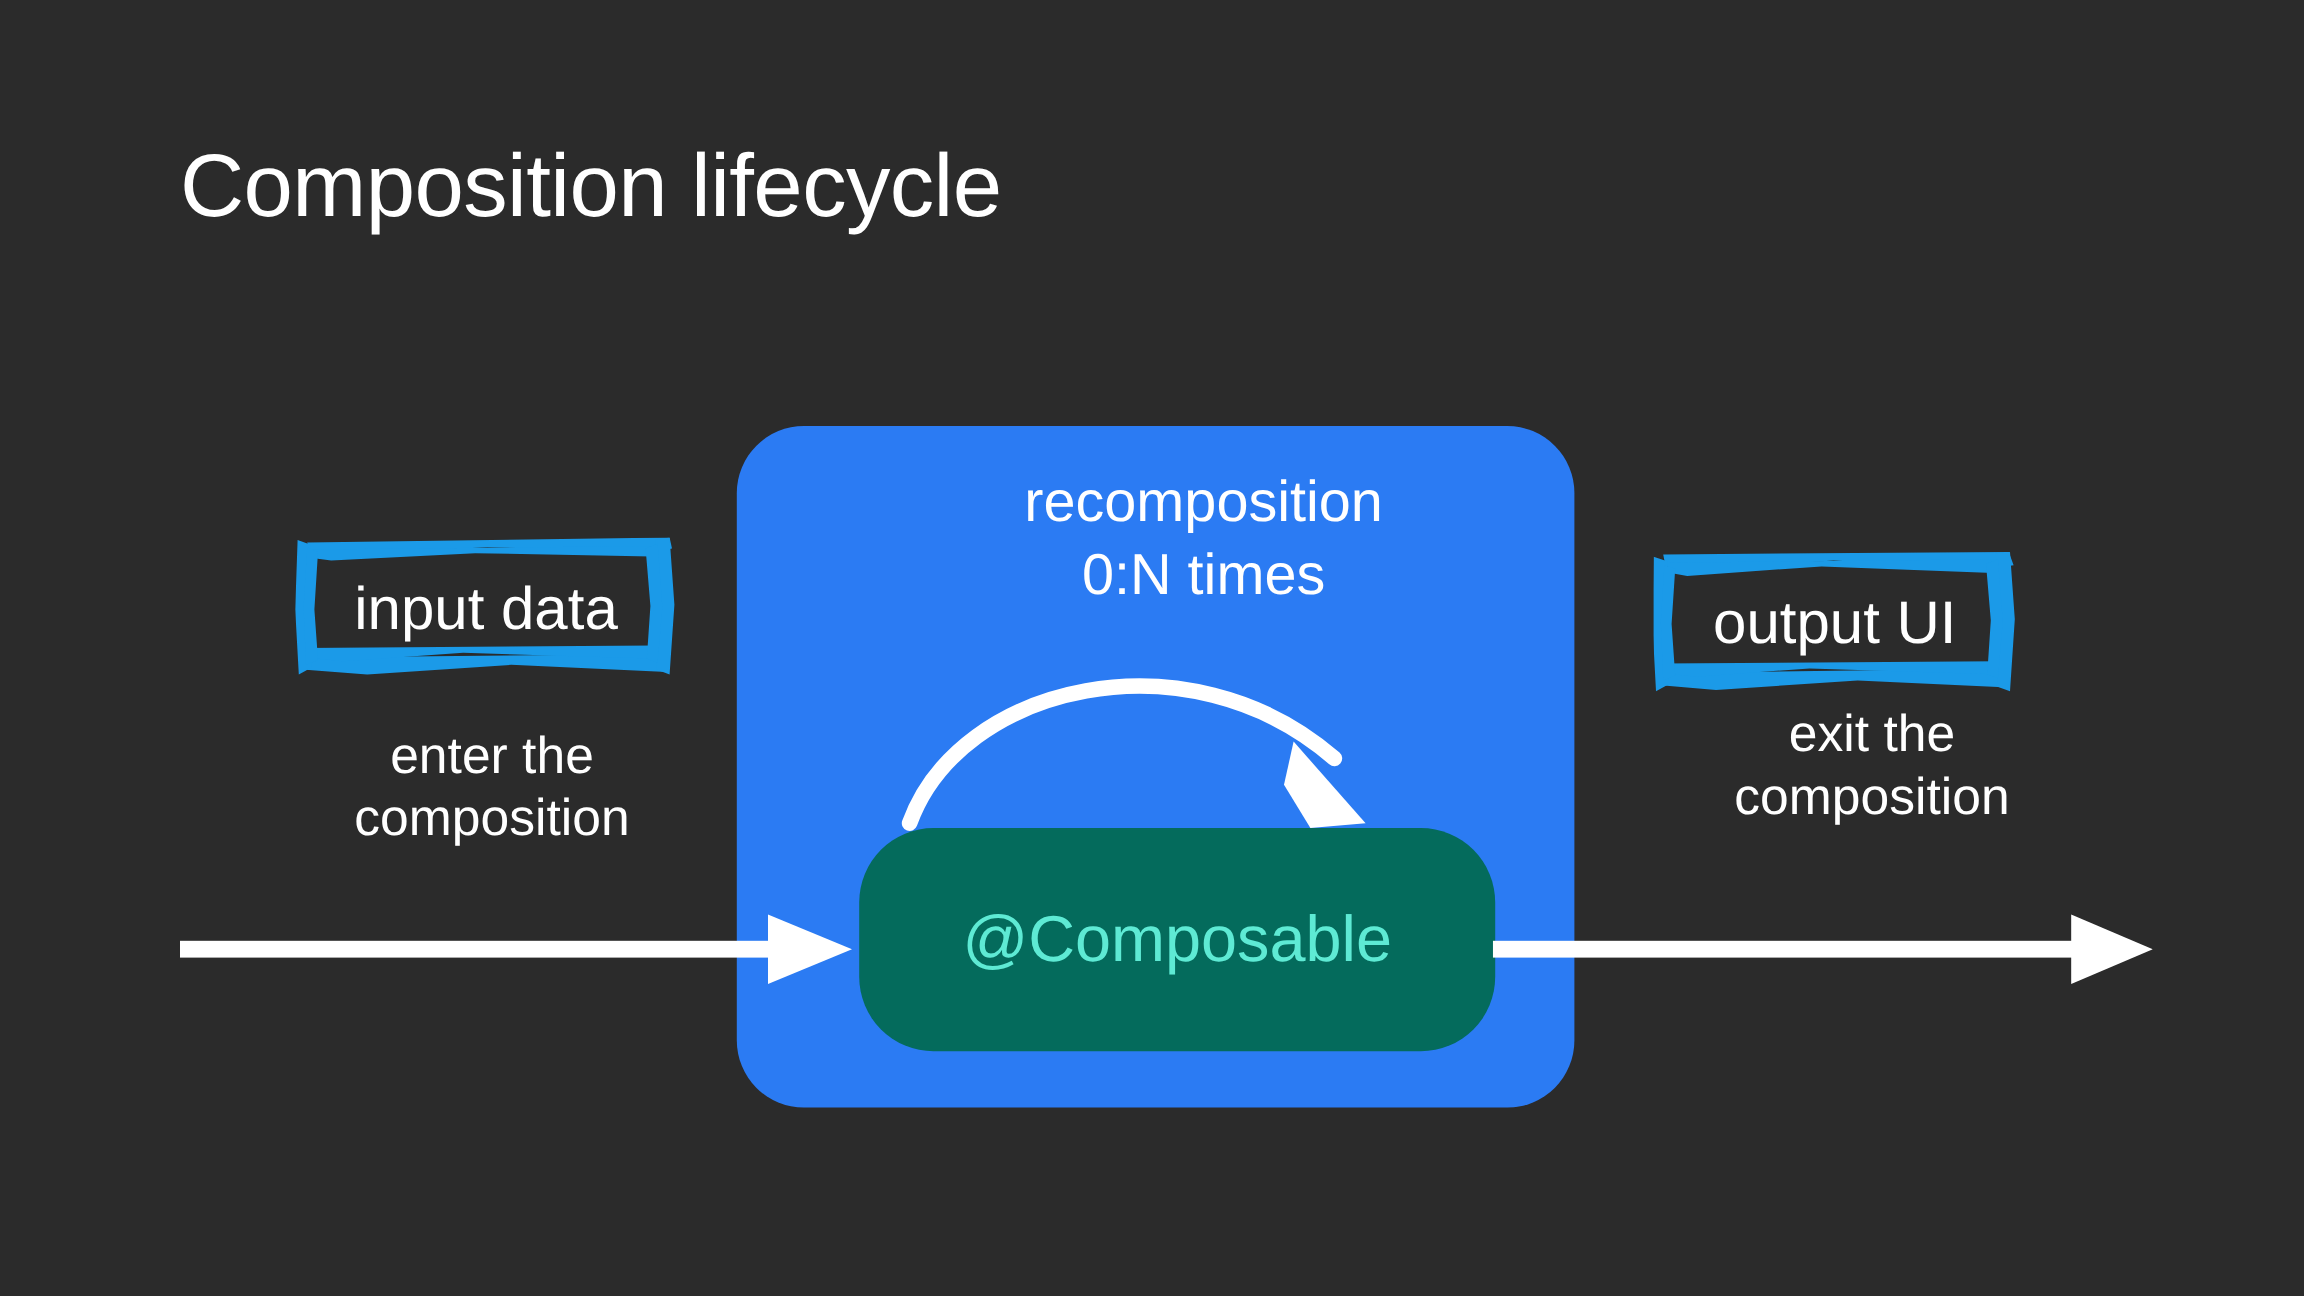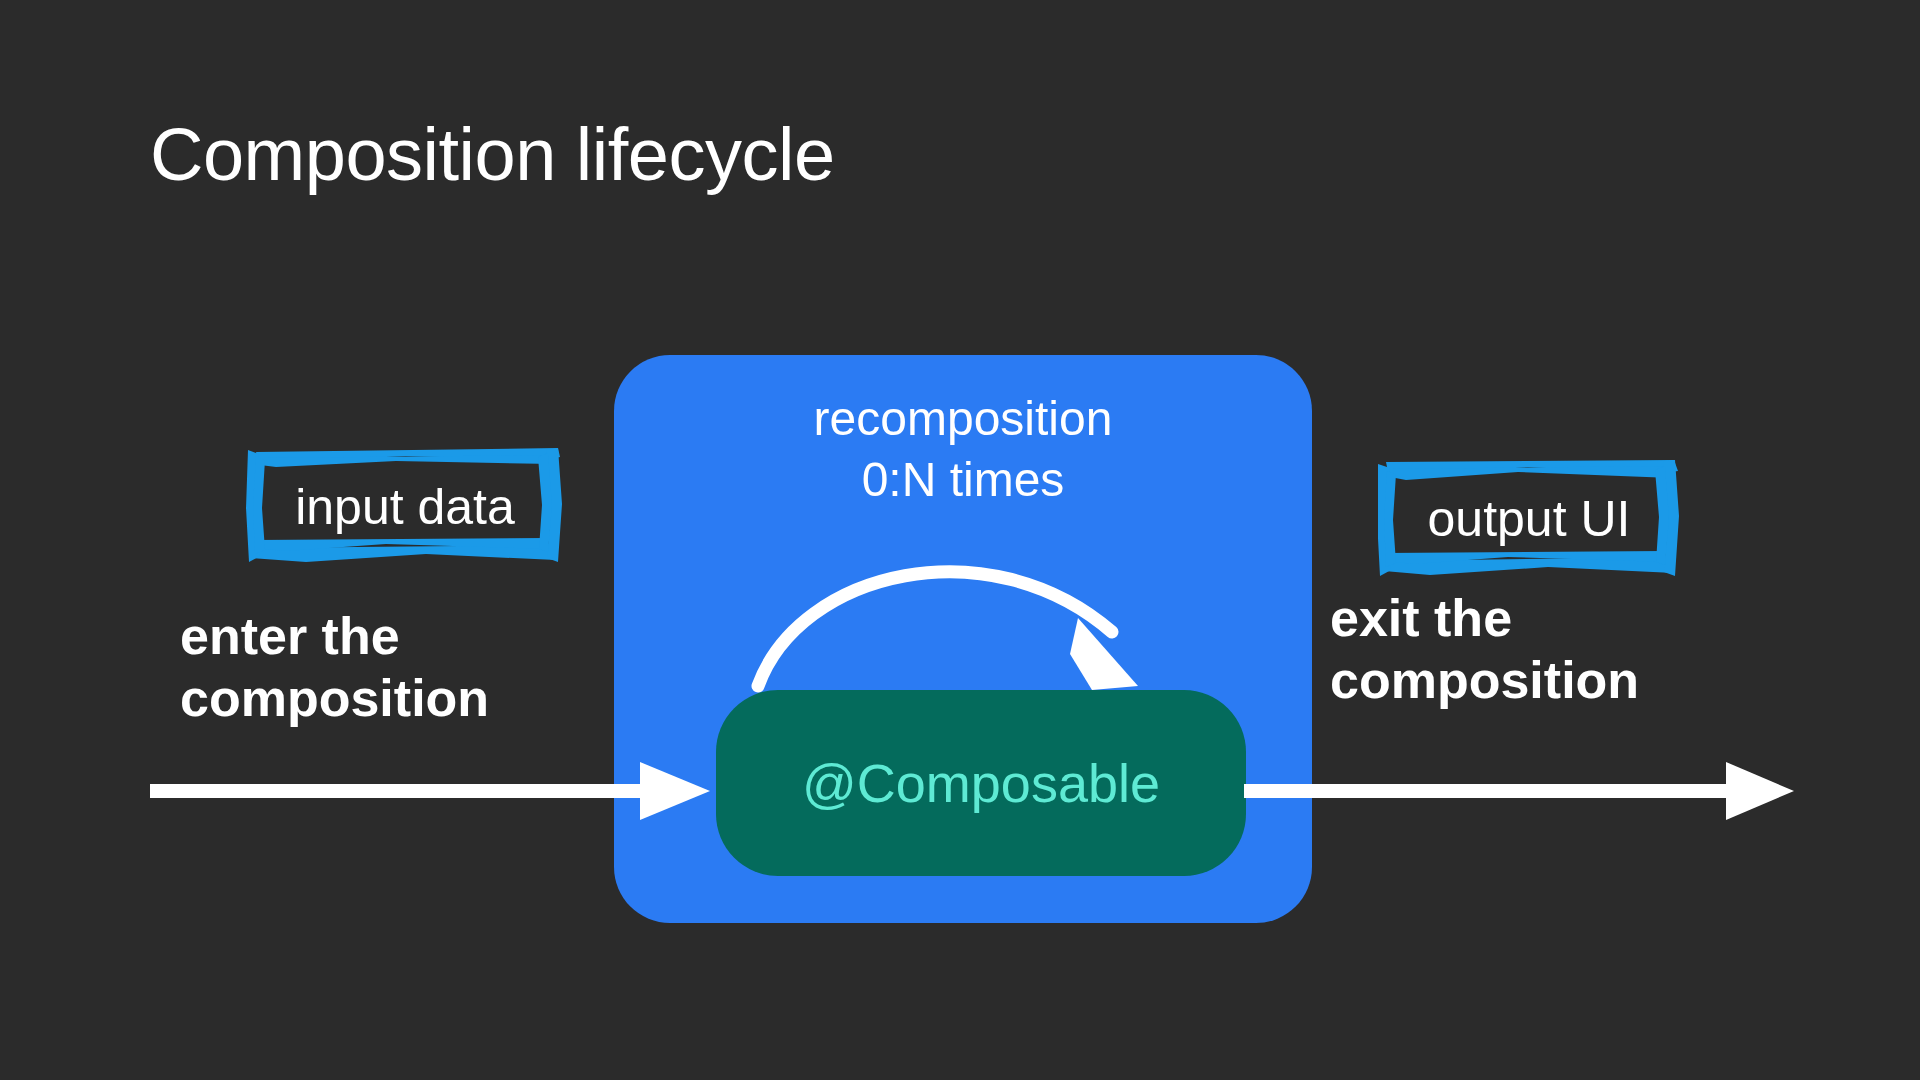--- a/index.html
+++ b/index.html
@@ -48,20 +48,21 @@
   #recomposition-label {
     position: absolute;
     left: 614px;
     top: 388px;
     width: 698px;
     text-align: center;
     color: #ffffff;
     font-size: 48px;
     line-height: 1.28;
     font-weight: 400;
+    padding-left: 40px;
   }
   #recomposition-label .line { display: block; }
 
   
   #recompose-arrow {
     position: absolute;
     left: 740px;
     top: 540px;
     width: 440px;
     height: 160px;
@@ -126,23 +127,24 @@
     left: 1378px;
     top: 460px;
     width: 302px;
     height: 118px;
   }
 
   
   .caption {
     position: absolute;
     color: #ffffff;
-    font-size: 52px;
+    font-size: 43px;
     line-height: 1.2;
-    font-weight: 700;
+    text-align: center;
+    font-weight: 400;
   }
   .caption .line { display: block; }
 
   #enter-caption {
     left: 180px;
     top: 605px;
     width: 460px;
   }
   #exit-caption {
     left: 1330px;

